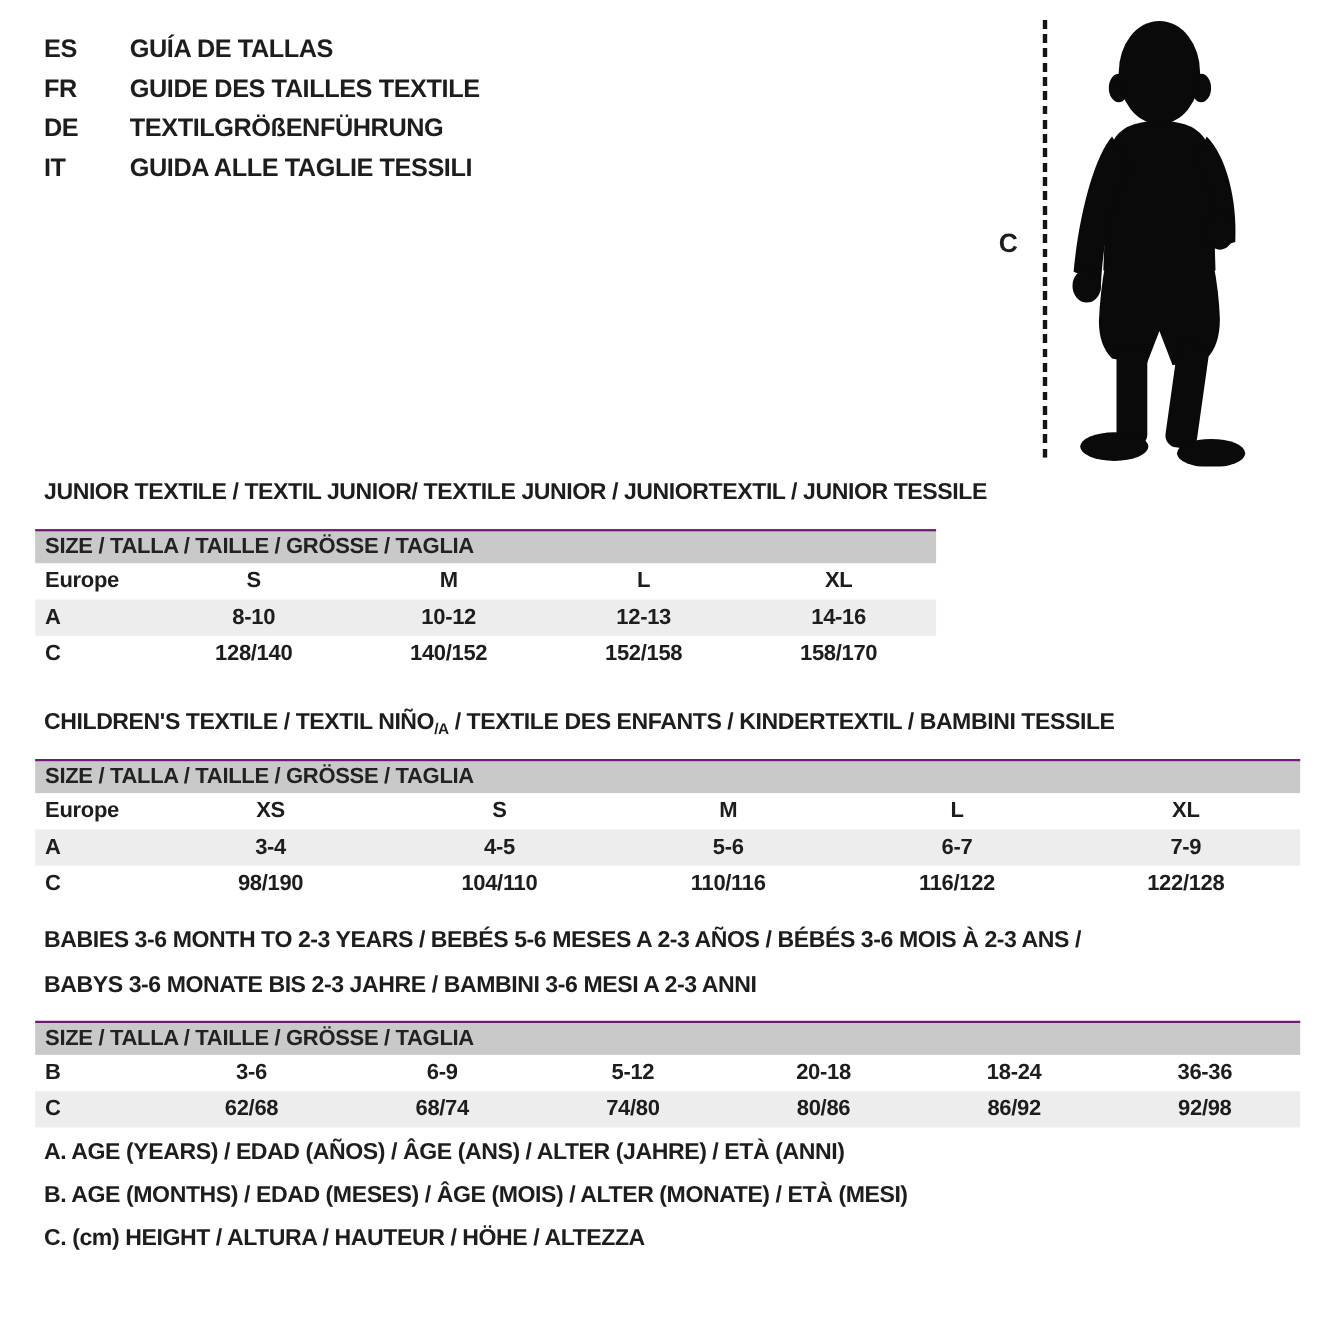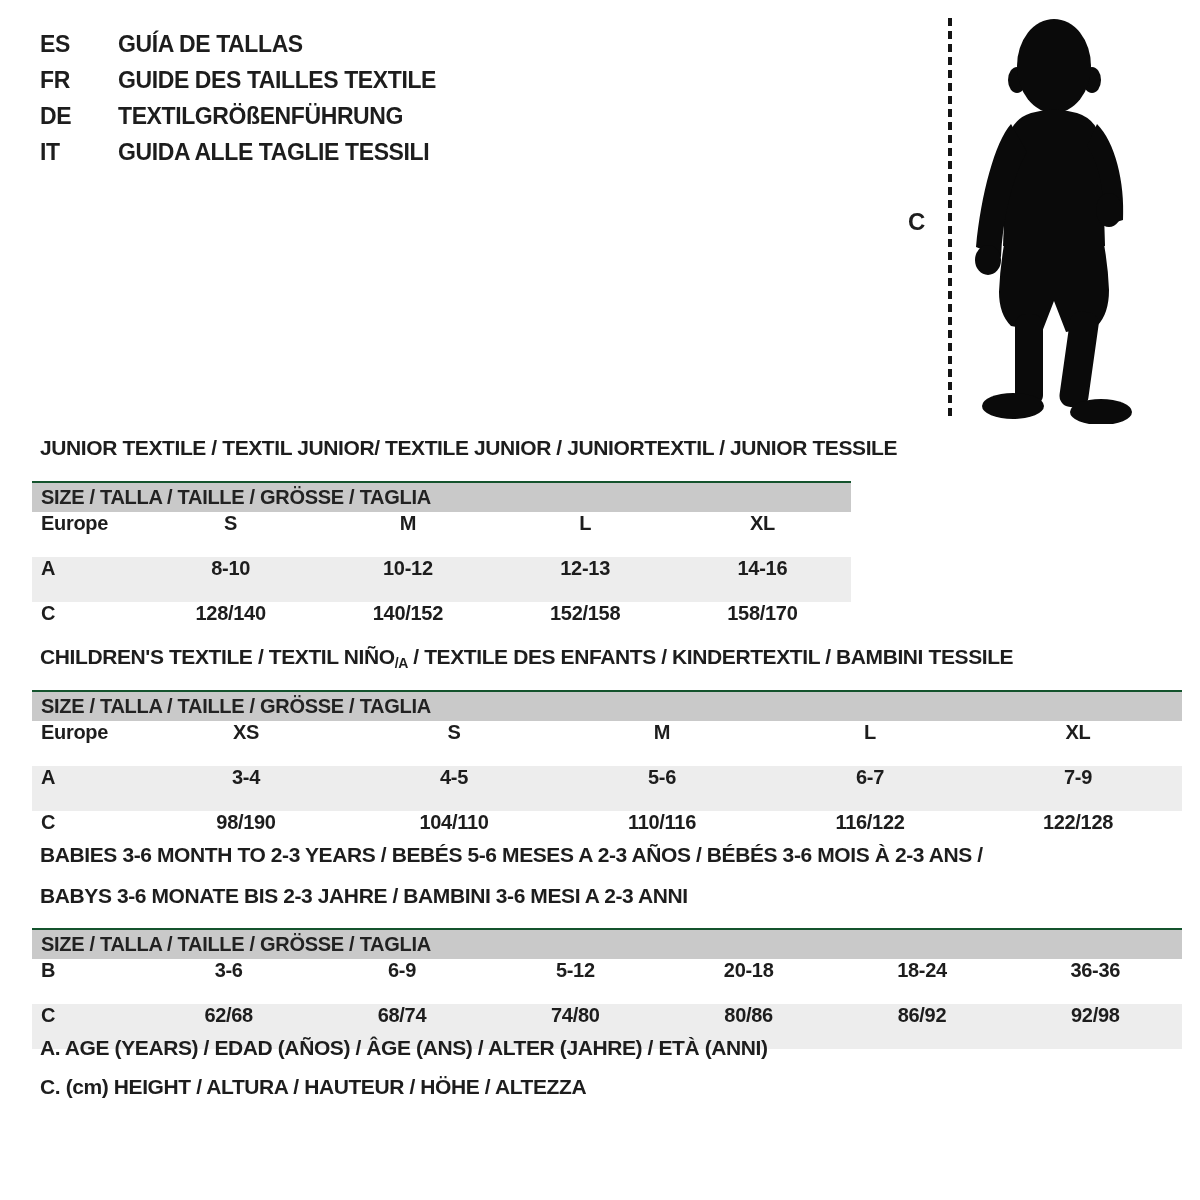--- a/index.html
+++ b/index.html
@@ -69,33 +69,33 @@
     vertical-align: -4px;
   }
 
   .size-table {
     position: absolute;
     left: 32px;
   }
   .size-table .band {
     height: 31px;
     background: #c9c9c9;
-    border-top: 2px solid #14532d;
+    border-top: 2px solid #701a75;
     font-size: 20px;
     font-weight: 700;
     letter-spacing: -0.3px;
     line-height: 29px;
     padding-left: 9px;
     color: #222222;
     white-space: nowrap;
   }
   .trow {
     display: flex;
-    height: 45px;
-    align-items: flex-start;
+    height: 33px;
+    align-items: center;
     font-size: 20px;
     font-weight: 700;
     letter-spacing: -0.3px;
   }
   .trow.alt { background: #ededed; }
   .trow .cell { flex: 1; text-align: center; }
   .trow .cell.rowlabel {
     flex: 0 0 110px;
     text-align: left;
     padding-left: 9px;
@@ -255,16 +255,17 @@
       <span class="cell">68/74</span>
       <span class="cell">74/80</span>
       <span class="cell">80/86</span>
       <span class="cell">86/92</span>
       <span class="cell">92/98</span>
     </div>
   </div>
 
   <div class="legend">
     <div class="legend-row">A. AGE (YEARS) / EDAD (AÑOS) / ÂGE (ANS) / ALTER (JAHRE) / ETÀ (ANNI)</div>
+    <div class="legend-row">B. AGE (MONTHS) / EDAD (MESES) / ÂGE (MOIS) / ALTER (MONATE) / ETÀ (MESI)</div>
     <div class="legend-row">C. (cm) HEIGHT / ALTURA / HAUTEUR / HÖHE / ALTEZZA</div>
   </div>
 
 </div>
 
 </body></html>

